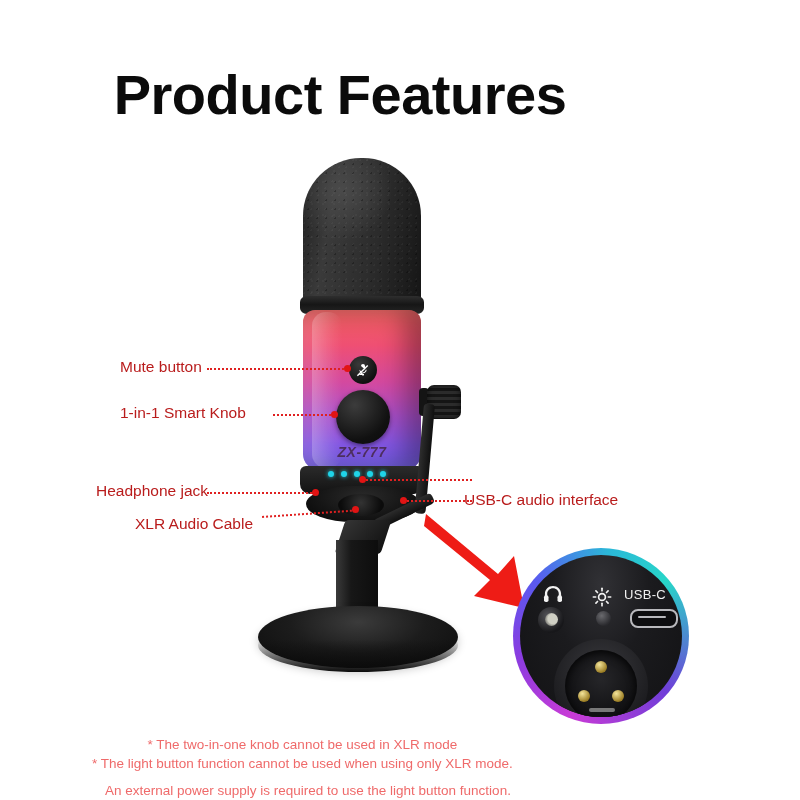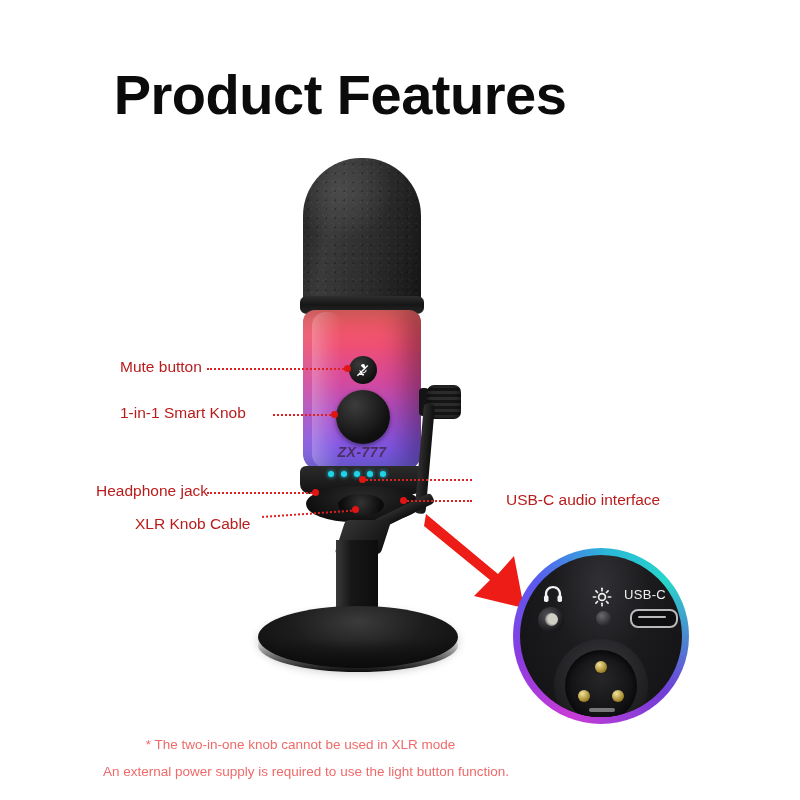--- a/index.html
+++ b/index.html
@@ -428,23 +428,23 @@
 
   <div class="leader" style="left:362px; top:479px; width:110px;"></div>
   <div class="leader-dot" style="left:359px; top:476px;"></div>
 
   <div class="leader" style="left:404px; top:500px; width:68px;"></div>
   <div class="leader-dot" style="left:400px; top:497px;"></div>
 
   <div class="label" style="left:120px; top:358px;">Mute button</div>
   <div class="label" style="left:120px; top:404px;">1-in-1 Smart Knob</div>
   <div class="label" style="left:96px; top:482px;">Headphone jack</div>
-  <div class="label" style="left:135px; top:515px;">XLR Knob Cable</div>
-
-  <div class="label" style="left:506px; top:491px;text-align:right;">USB-C audio interface</div>
+  <div class="label" style="left:135px; top:515px;">XLR Audio Cable</div>
+
+  <div class="label" style="left:464px; top:491px;text-align:right;">USB-C audio interface</div>
 
   <svg class="arrow" viewBox="0 0 126 104">
     <path d="M2 2 L74 62 L90 44 L100 96 L50 84 L66 68 L0 14 Z" fill="#ee1c16"></path>
   </svg>
 
   <div class="callout">
     <div class="callout-inner">
 
       <svg class="c-hp-icon" width="22" height="18" viewBox="0 0 24 20">
         <path d="M12 1C6.9 1 3 4.8 3 9.6V13h2.6V9.6C5.6 6.2 8.4 3.5 12 3.5s6.4 2.7 6.4 6.1V13H21V9.6C21 4.8 17.1 1 12 1z" fill="#f2f2f2"></path>
@@ -478,16 +478,17 @@
           <div class="c-pin" style="left:47px; top:40px;"></div>
           <div class="c-xlr-notch"></div>
         </div>
       </div>
 
     </div>
   </div>
 
   <div class="notes">
     <div>* The two-in-one knob cannot be used in XLR mode</div>
+    <div>* The light button function cannot be used when using only XLR mode.</div>
     <div class="indent">An external power supply is required to use the light button function.</div>
   </div>
 
 </div>
 
 </body></html>

